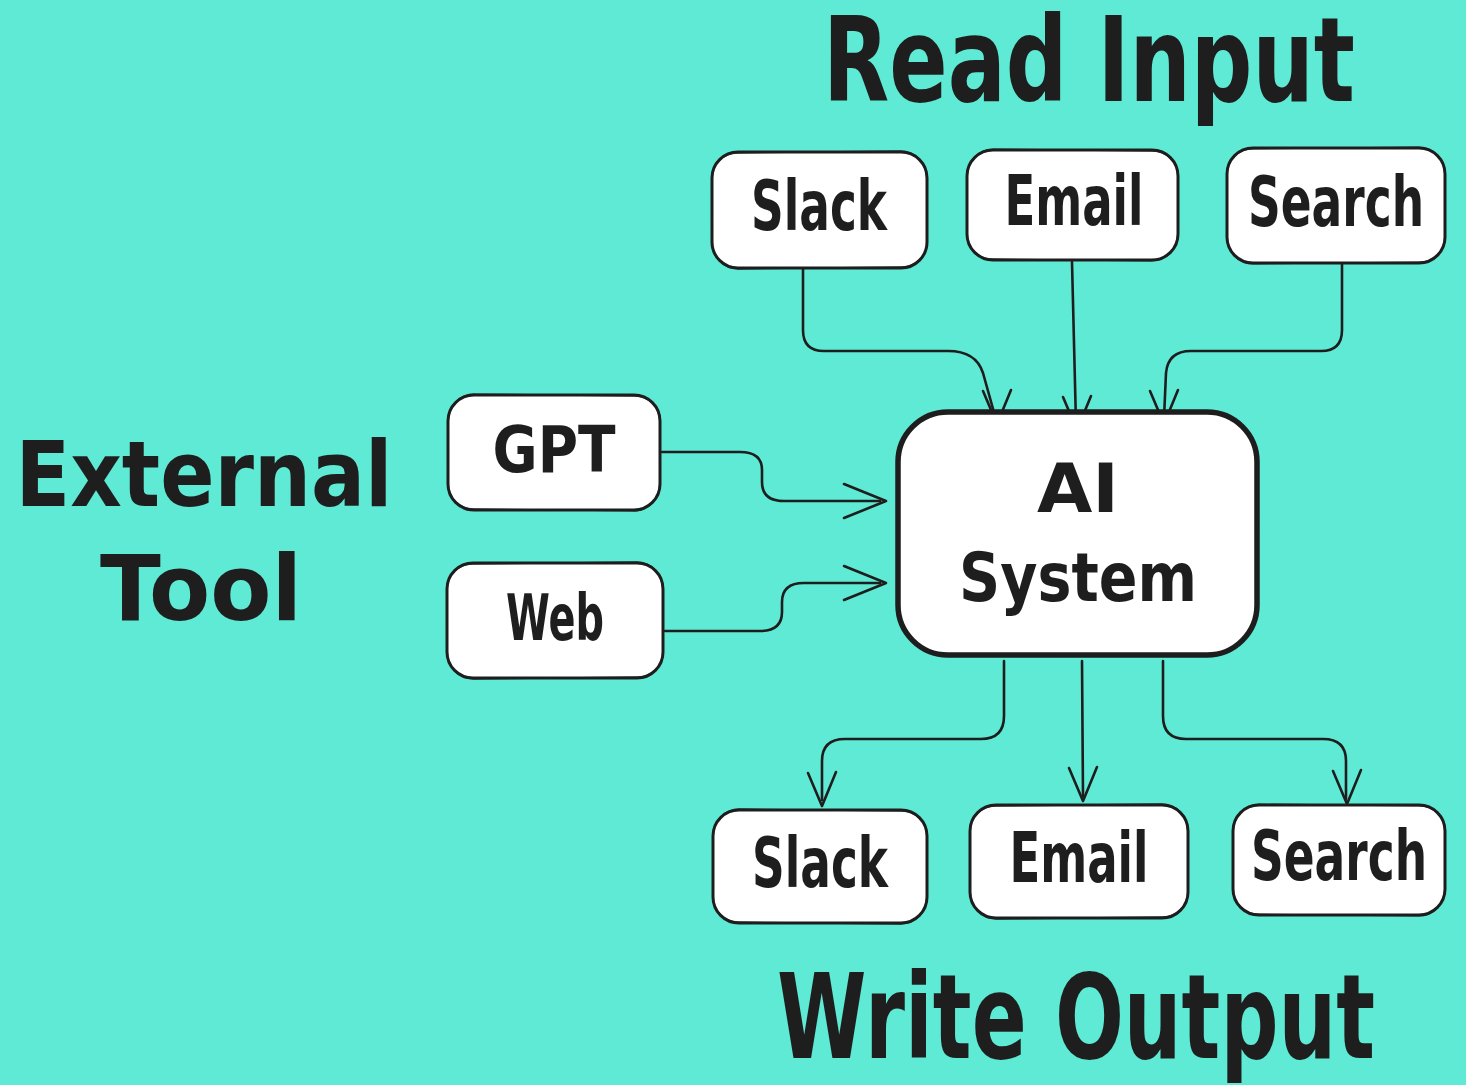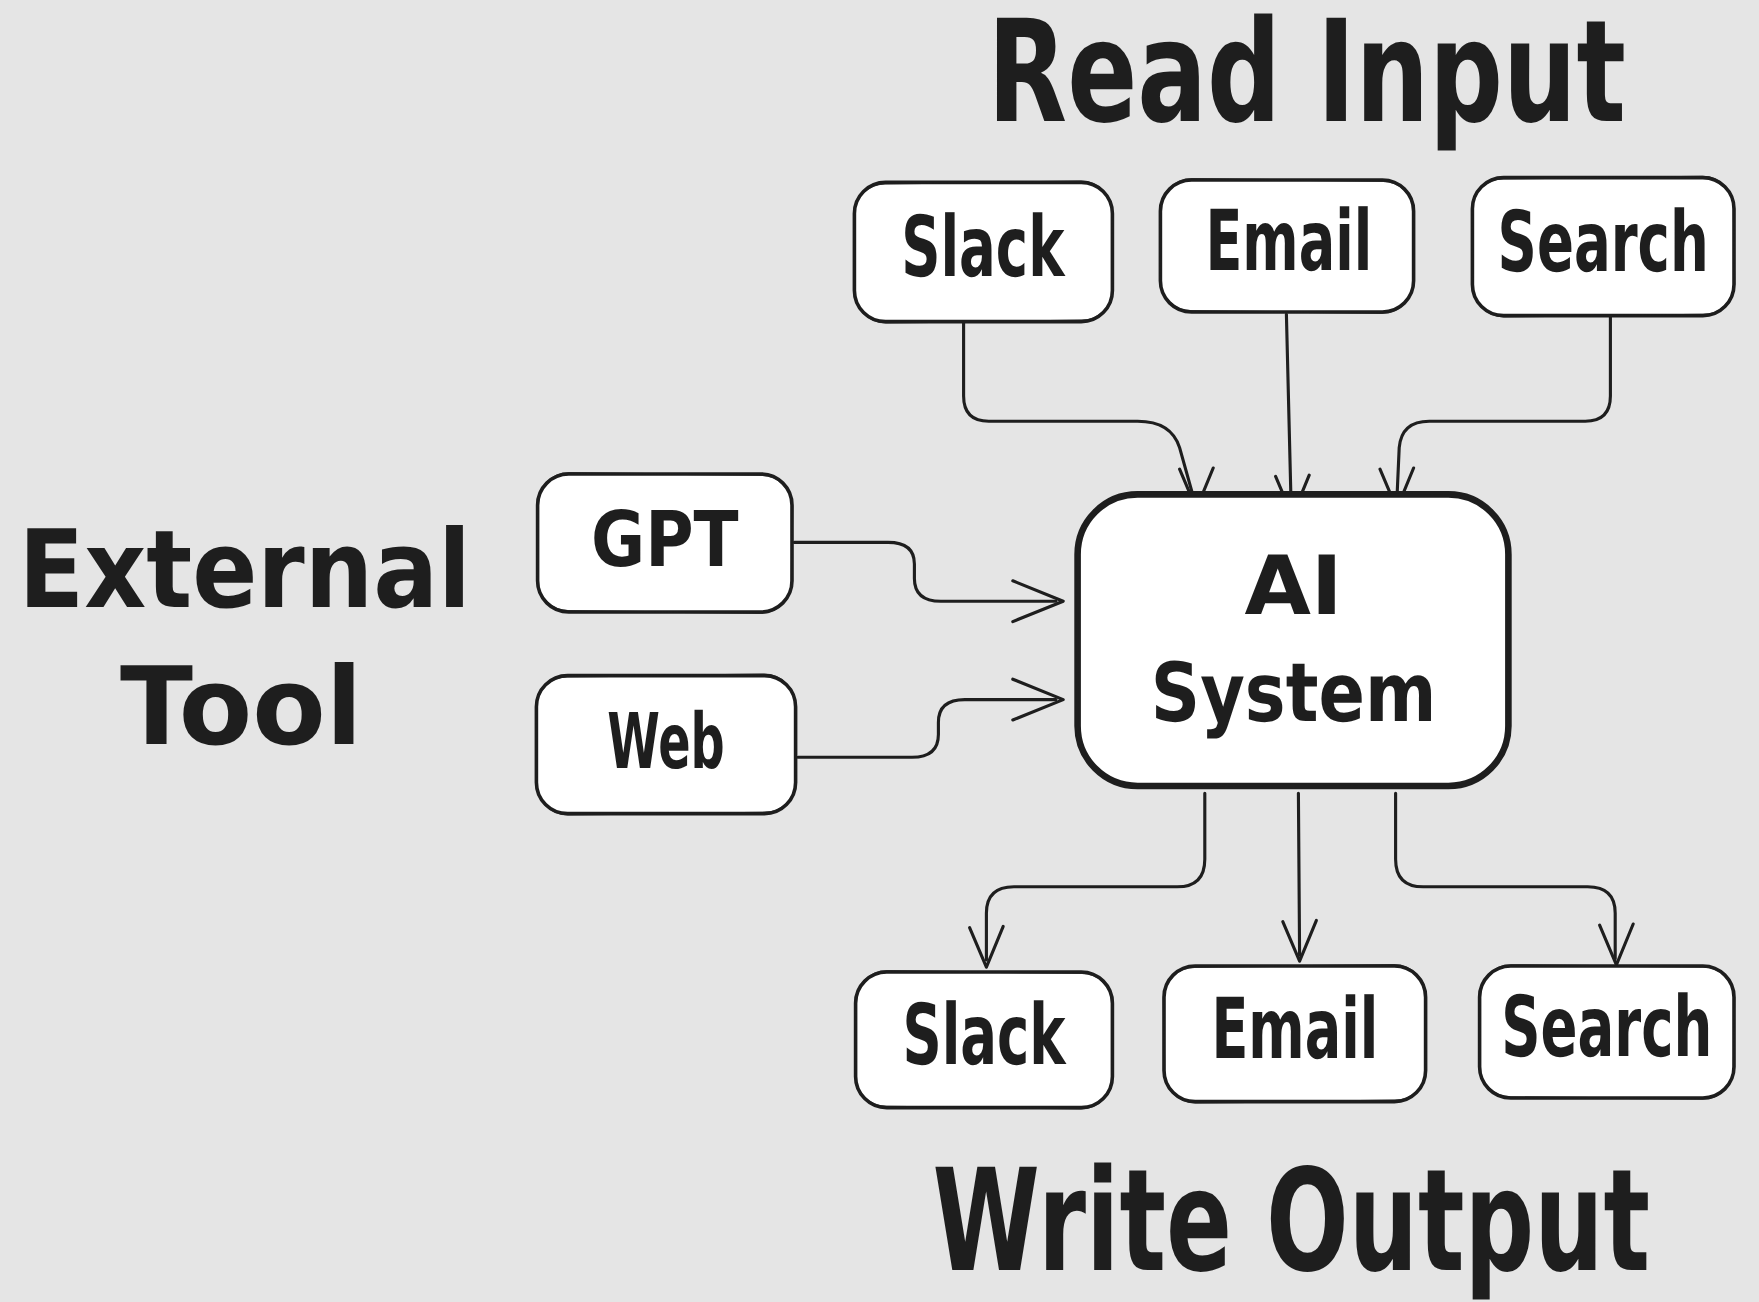--- a/index.html
+++ b/index.html
@@ -4,21 +4,21 @@
 <style>
   html, body {
     margin: 0;
     padding: 0;
     background: #ffffff;
   }
   .canvas {
     position: relative;
     width: 1466px;
     height: 1085px;
-    background: #e5e5e5;
+    background: #5eead4;
     overflow: hidden;
   }
   svg { display: block; }
   .box {
     fill: #ffffff;
     stroke: #1e1e1e;
     stroke-width: 3;
   }
   .box-sketch {
     fill: none;

